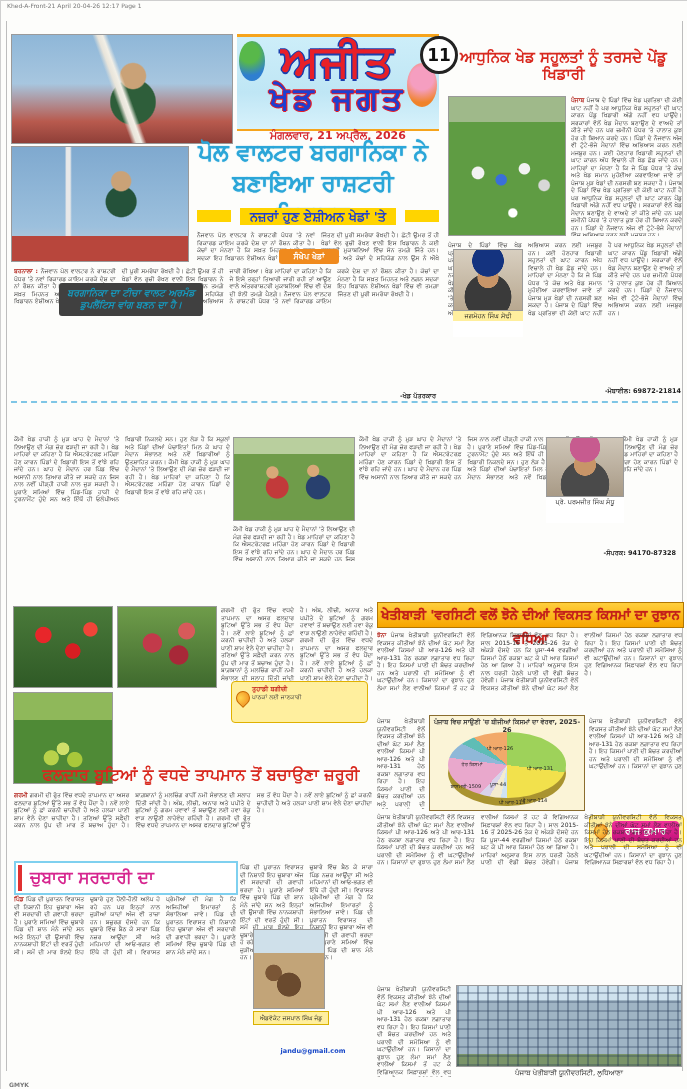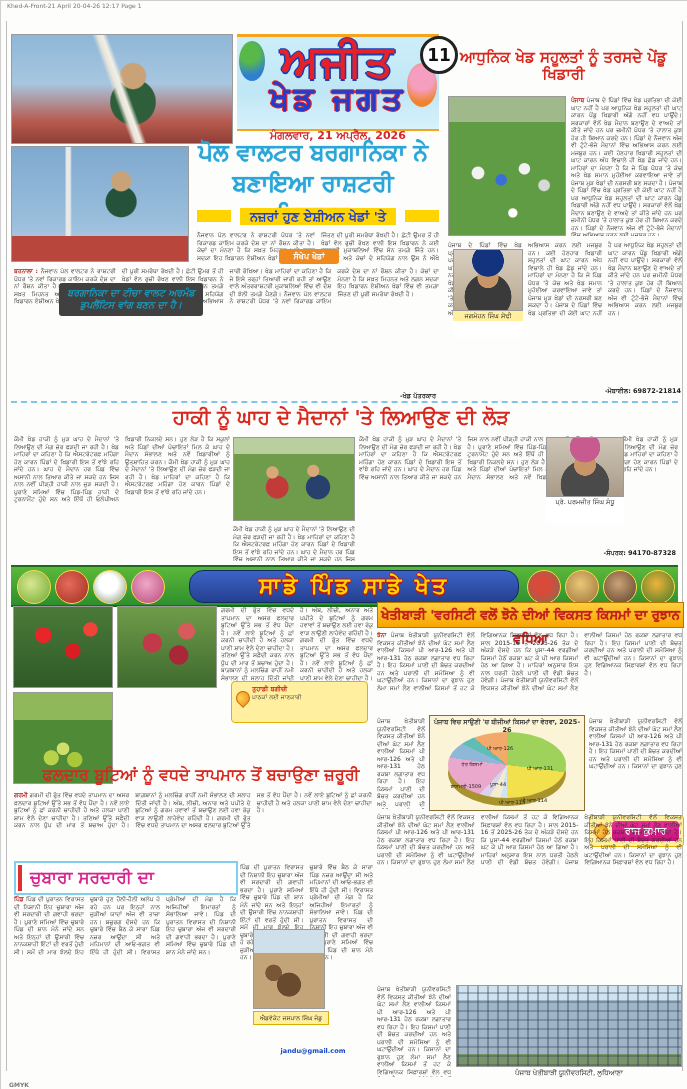--- a/index.html
+++ b/index.html
@@ -139,53 +139,39 @@
   </div>
   <div class="abs txt col2" style="left:196px;top:230px;width:242px;height:34px;">ਨੌਜਵਾਨ ਪੋਲ ਵਾਲਟਰ ਨੇ ਰਾਸ਼ਟਰੀ ਪੱਧਰ 'ਤੇ ਨਵਾਂ ਰਿਕਾਰਡ ਕਾਇਮ ਕਰਕੇ ਦੇਸ਼ ਦਾ ਨਾਂ ਰੌਸ਼ਨ ਕੀਤਾ ਹੈ। ਕੋਚਾਂ ਦਾ ਮੰਨਣਾ ਹੈ ਕਿ ਸਖ਼ਤ ਮਿਹਨਤ ਅਤੇ ਲਗਨ ਸਦਕਾ ਇਹ ਖਿਡਾਰਨ ਏਸ਼ੀਅਨ ਖੇਡਾਂ ਵਿੱਚ ਵੀ ਤਮਗ਼ਾ ਜਿੱਤਣ ਦੀ ਪੂਰੀ ਸਮਰੱਥਾ ਰੱਖਦੀ ਹੈ। ਛੋਟੀ ਉਮਰ ਤੋਂ ਹੀ ਖੇਡਾਂ ਵੱਲ ਰੁਚੀ ਰੱਖਣ ਵਾਲੀ ਇਸ ਖਿਡਾਰਨ ਨੇ ਕਈ ਰਾਸ਼ਟਰੀ ਮੁਕਾਬਲਿਆਂ ਵਿੱਚ ਸੋਨ ਤਮਗ਼ੇ ਜਿੱਤੇ ਹਨ। ਪਰਿਵਾਰ ਅਤੇ ਕੋਚਾਂ ਦੇ ਸਹਿਯੋਗ ਨਾਲ ਉਸ ਨੇ ਔਖੇ ਹਾਲਾਤ ਵਿੱਚ ਵੀ ਅਭਿਆਸ ਜਾਰੀ ਰੱਖਿਆ। ਖੇਡ ਮਾਹਿਰਾਂ ਦਾ ਕਹਿਣਾ ਹੈ ਕਿ ਜੇ ਇਸੇ ਤਰ੍ਹਾਂ ਤਿਆਰੀ ਜਾਰੀ ਰਹੀ ਤਾਂ ਆਉਣ ਵਾਲੇ ਅੰਤਰਰਾਸ਼ਟਰੀ ਮੁਕਾਬਲਿਆਂ ਵਿੱਚ ਵੀ ਦੇਸ਼ ਦੀ ਝੋਲੀ ਤਮਗ਼ੇ ਪੈਣਗੇ। ਨੌਜਵਾਨ ਪੋਲ ਵਾਲਟਰ ਨੇ ਰਾਸ਼ਟਰੀ ਪੱਧਰ 'ਤੇ ਨਵਾਂ ਰਿਕਾਰਡ ਕਾਇਮ ਕਰਕੇ ਦੇਸ਼ ਦਾ ਨਾਂ ਰੌਸ਼ਨ ਕੀਤਾ ਹੈ। ਕੋਚਾਂ ਦਾ ਮੰਨਣਾ ਹੈ ਕਿ ਸਖ਼ਤ ਮਿਹਨਤ ਅਤੇ ਲਗਨ ਸਦਕਾ ਇਹ ਖਿਡਾਰਨ ਏਸ਼ੀਅਨ ਖੇਡਾਂ ਵਿੱਚ ਵੀ ਤਮਗ਼ਾ ਜਿੱਤਣ ਦੀ ਪੂਰੀ ਸਮਰੱਥਾ ਰੱਖਦੀ ਹੈ।</div>
   <div class="abs tagbox" style="left:278px;top:248px;width:60px;height:15px;">ਸੰਖੇਪ ਖੇਡਾਂ</div>
   <div class="abs txt col4" style="left:13px;top:266px;width:425px;height:126px;">
     <span class="lead">ਬਰਨਾਲਾ : </span><span>ਨੌਜਵਾਨ ਪੋਲ ਵਾਲਟਰ ਨੇ ਰਾਸ਼ਟਰੀ ਪੱਧਰ 'ਤੇ ਨਵਾਂ ਰਿਕਾਰਡ ਕਾਇਮ ਕਰਕੇ ਦੇਸ਼ ਦਾ ਨਾਂ ਰੌਸ਼ਨ ਕੀਤਾ ਹੈ। ਕੋਚਾਂ ਦਾ ਮੰਨਣਾ ਹੈ ਕਿ ਸਖ਼ਤ ਮਿਹਨਤ ਅਤੇ ਲਗਨ ਸਦਕਾ ਇਹ ਖਿਡਾਰਨ ਏਸ਼ੀਅਨ ਖੇਡਾਂ ਵਿੱਚ ਵੀ ਤਮਗ਼ਾ ਜਿੱਤਣ ਦੀ ਪੂਰੀ ਸਮਰੱਥਾ ਰੱਖਦੀ ਹੈ। ਛੋਟੀ ਉਮਰ ਤੋਂ ਹੀ ਖੇਡਾਂ ਵੱਲ ਰੁਚੀ ਰੱਖਣ ਵਾਲੀ ਇਸ ਖਿਡਾਰਨ ਨੇ ਕਈ ਰਾਸ਼ਟਰੀ ਮੁਕਾਬਲਿਆਂ ਵਿੱਚ ਸੋਨ ਤਮਗ਼ੇ ਜਿੱਤੇ ਹਨ। ਪਰਿਵਾਰ ਅਤੇ ਕੋਚਾਂ ਦੇ ਸਹਿਯੋਗ ਨਾਲ ਉਸ ਨੇ ਔਖੇ ਹਾਲਾਤ ਵਿੱਚ ਵੀ ਅਭਿਆਸ ਜਾਰੀ ਰੱਖਿਆ। ਖੇਡ ਮਾਹਿਰਾਂ ਦਾ ਕਹਿਣਾ ਹੈ ਕਿ ਜੇ ਇਸੇ ਤਰ੍ਹਾਂ ਤਿਆਰੀ ਜਾਰੀ ਰਹੀ ਤਾਂ ਆਉਣ ਵਾਲੇ ਅੰਤਰਰਾਸ਼ਟਰੀ ਮੁਕਾਬਲਿਆਂ ਵਿੱਚ ਵੀ ਦੇਸ਼ ਦੀ ਝੋਲੀ ਤਮਗ਼ੇ ਪੈਣਗੇ। ਨੌਜਵਾਨ ਪੋਲ ਵਾਲਟਰ ਨੇ ਰਾਸ਼ਟਰੀ ਪੱਧਰ 'ਤੇ ਨਵਾਂ ਰਿਕਾਰਡ ਕਾਇਮ ਕਰਕੇ ਦੇਸ਼ ਦਾ ਨਾਂ ਰੌਸ਼ਨ ਕੀਤਾ ਹੈ। ਕੋਚਾਂ ਦਾ ਮੰਨਣਾ ਹੈ ਕਿ ਸਖ਼ਤ ਮਿਹਨਤ ਅਤੇ ਲਗਨ ਸਦਕਾ ਇਹ ਖਿਡਾਰਨ ਏਸ਼ੀਅਨ ਖੇਡਾਂ ਵਿੱਚ ਵੀ ਤਮਗ਼ਾ ਜਿੱਤਣ ਦੀ ਪੂਰੀ ਸਮਰੱਥਾ ਰੱਖਦੀ ਹੈ।</span>
   </div>
   <div class="abs pull" style="left:58px;top:282px;width:138px;">ਬਰਗਾਨਿਕਾ ਦਾ ਟੀਚਾ ਵਾਲਟ ਅਰਮੰਡ ਡੁਪਲੈਂਟਿਸ ਵਾਂਗ ਬਣਨ ਦਾ ਹੈ।</div>
   <div class="abs byline" style="left:330px;top:391px;width:105px;">-ਖੇਡ ਪੱਤਰਕਾਰ</div>
 
   <div class="abs dash" style="left:10px;top:400px;width:667px;"></div>
-  <div class="abs hl-red" style="left:95px;top:404px;width:490px;font-size:20px;">ਹਾਕੀ ਨੂੰ ਘਾਹ ਦੇ ਮੈਦਾਨਾਂ 'ਤੇ ਲਿਆਉਣ ਦੀ ਲੋੜ</div>
   <div class="abs txt col2" style="left:13px;top:434px;width:216px;height:126px;">ਕੌਮੀ ਖੇਡ ਹਾਕੀ ਨੂੰ ਮੁੜ ਘਾਹ ਦੇ ਮੈਦਾਨਾਂ 'ਤੇ ਲਿਆਉਣ ਦੀ ਮੰਗ ਜ਼ੋਰ ਫੜਦੀ ਜਾ ਰਹੀ ਹੈ। ਖੇਡ ਮਾਹਿਰਾਂ ਦਾ ਕਹਿਣਾ ਹੈ ਕਿ ਐਸਟਰੋਟਰਫ਼ ਮਹਿੰਗਾ ਹੋਣ ਕਾਰਨ ਪਿੰਡਾਂ ਦੇ ਖਿਡਾਰੀ ਇਸ ਤੋਂ ਵਾਂਝੇ ਰਹਿ ਜਾਂਦੇ ਹਨ। ਘਾਹ ਦੇ ਮੈਦਾਨ ਹਰ ਪਿੰਡ ਵਿੱਚ ਅਸਾਨੀ ਨਾਲ ਤਿਆਰ ਕੀਤੇ ਜਾ ਸਕਦੇ ਹਨ ਜਿਸ ਨਾਲ ਨਵੀਂ ਪੀੜ੍ਹੀ ਹਾਕੀ ਨਾਲ ਜੁੜ ਸਕਦੀ ਹੈ। ਪੁਰਾਣੇ ਸਮਿਆਂ ਵਿੱਚ ਪਿੰਡ-ਪਿੰਡ ਹਾਕੀ ਦੇ ਟੂਰਨਾਮੈਂਟ ਹੁੰਦੇ ਸਨ ਅਤੇ ਇੱਥੋਂ ਹੀ ਓਲੰਪੀਅਨ ਖਿਡਾਰੀ ਨਿਕਲਦੇ ਸਨ। ਹੁਣ ਲੋੜ ਹੈ ਕਿ ਸਕੂਲਾਂ ਅਤੇ ਪਿੰਡਾਂ ਦੀਆਂ ਪੰਚਾਇਤਾਂ ਮਿਲ ਕੇ ਘਾਹ ਦੇ ਮੈਦਾਨ ਸੰਭਾਲਣ ਅਤੇ ਨਵੇਂ ਖਿਡਾਰੀਆਂ ਨੂੰ ਉਤਸ਼ਾਹਿਤ ਕਰਨ। ਕੌਮੀ ਖੇਡ ਹਾਕੀ ਨੂੰ ਮੁੜ ਘਾਹ ਦੇ ਮੈਦਾਨਾਂ 'ਤੇ ਲਿਆਉਣ ਦੀ ਮੰਗ ਜ਼ੋਰ ਫੜਦੀ ਜਾ ਰਹੀ ਹੈ। ਖੇਡ ਮਾਹਿਰਾਂ ਦਾ ਕਹਿਣਾ ਹੈ ਕਿ ਐਸਟਰੋਟਰਫ਼ ਮਹਿੰਗਾ ਹੋਣ ਕਾਰਨ ਪਿੰਡਾਂ ਦੇ ਖਿਡਾਰੀ ਇਸ ਤੋਂ ਵਾਂਝੇ ਰਹਿ ਜਾਂਦੇ ਹਨ।</div>
   <div class="abs photo" style="left:232px;top:436px;width:122px;height:84px;background:
        radial-gradient(circle at 32% 42%,#d8a878 6%,transparent 7%),
        radial-gradient(circle at 36% 60%,#c23a3a 12%,transparent 13%),
        radial-gradient(circle at 66% 40%,#d8a878 6%,transparent 7%),
        radial-gradient(circle at 70% 60%,#28406e 12%,transparent 13%),
        linear-gradient(180deg,#b9cf9e 0 20%,#6f9c4a 20% 100%);"></div>
   <div class="abs txt" style="left:232px;top:524px;width:122px;height:36px;">ਕੌਮੀ ਖੇਡ ਹਾਕੀ ਨੂੰ ਮੁੜ ਘਾਹ ਦੇ ਮੈਦਾਨਾਂ 'ਤੇ ਲਿਆਉਣ ਦੀ ਮੰਗ ਜ਼ੋਰ ਫੜਦੀ ਜਾ ਰਹੀ ਹੈ। ਖੇਡ ਮਾਹਿਰਾਂ ਦਾ ਕਹਿਣਾ ਹੈ ਕਿ ਐਸਟਰੋਟਰਫ਼ ਮਹਿੰਗਾ ਹੋਣ ਕਾਰਨ ਪਿੰਡਾਂ ਦੇ ਖਿਡਾਰੀ ਇਸ ਤੋਂ ਵਾਂਝੇ ਰਹਿ ਜਾਂਦੇ ਹਨ। ਘਾਹ ਦੇ ਮੈਦਾਨ ਹਰ ਪਿੰਡ ਵਿੱਚ ਅਸਾਨੀ ਨਾਲ ਤਿਆਰ ਕੀਤੇ ਜਾ ਸਕਦੇ ਹਨ ਜਿਸ ਨਾਲ ਨਵੀਂ ਪੀੜ੍ਹੀ ਹਾਕੀ ਨਾਲ ਜੁੜ ਸਕਦੀ ਹੈ। ਪੁਰਾਣੇ ਸਮਿਆਂ ਵਿੱਚ ਪਿੰਡ-ਪਿੰਡ ਹਾਕੀ ਦੇ ਟੂਰਨਾਮੈਂਟ ਹੁੰਦੇ ਸਨ ਅਤੇ ਇੱਥੋਂ ਹੀ ਓਲੰਪੀਅਨ ਖਿਡਾਰੀ ਨਿਕਲਦੇ ਸਨ। ਹੁਣ ਲੋੜ ਹੈ ਕਿ ਸਕੂਲਾਂ ਅਤੇ ਪਿੰਡਾਂ ਦੀਆਂ ਪੰਚਾਇਤਾਂ ਮਿਲ ਕੇ ਘਾਹ ਦੇ ਮੈਦਾਨ ਸੰਭਾਲਣ ਅਤੇ ਨਵੇਂ ਖਿਡਾਰੀਆਂ ਨੂੰ ਉਤਸ਼ਾਹਿਤ ਕਰਨ। ਕੌਮੀ ਖੇਡ ਹਾਕੀ ਨੂੰ ਮੁੜ ਘਾਹ ਦੇ ਮੈਦਾਨਾਂ 'ਤੇ ਲਿਆਉਣ ਦੀ ਮੰਗ ਜ਼ੋਰ ਫੜਦੀ ਜਾ ਰਹੀ ਹੈ। ਖੇਡ ਮਾਹਿਰਾਂ ਦਾ ਕਹਿਣਾ ਹੈ ਕਿ ਐਸਟਰੋਟਰਫ਼ ਮਹਿੰਗਾ ਹੋਣ ਕਾਰਨ ਪਿੰਡਾਂ ਦੇ ਖਿਡਾਰੀ ਇਸ ਤੋਂ ਵਾਂਝੇ ਰਹਿ ਜਾਂਦੇ ਹਨ।</div>
   <div class="abs txt col3" style="left:358px;top:434px;width:319px;height:126px;">ਕੌਮੀ ਖੇਡ ਹਾਕੀ ਨੂੰ ਮੁੜ ਘਾਹ ਦੇ ਮੈਦਾਨਾਂ 'ਤੇ ਲਿਆਉਣ ਦੀ ਮੰਗ ਜ਼ੋਰ ਫੜਦੀ ਜਾ ਰਹੀ ਹੈ। ਖੇਡ ਮਾਹਿਰਾਂ ਦਾ ਕਹਿਣਾ ਹੈ ਕਿ ਐਸਟਰੋਟਰਫ਼ ਮਹਿੰਗਾ ਹੋਣ ਕਾਰਨ ਪਿੰਡਾਂ ਦੇ ਖਿਡਾਰੀ ਇਸ ਤੋਂ ਵਾਂਝੇ ਰਹਿ ਜਾਂਦੇ ਹਨ। ਘਾਹ ਦੇ ਮੈਦਾਨ ਹਰ ਪਿੰਡ ਵਿੱਚ ਅਸਾਨੀ ਨਾਲ ਤਿਆਰ ਕੀਤੇ ਜਾ ਸਕਦੇ ਹਨ ਜਿਸ ਨਾਲ ਨਵੀਂ ਪੀੜ੍ਹੀ ਹਾਕੀ ਨਾਲ ਜੁੜ ਸਕਦੀ ਹੈ। ਪੁਰਾਣੇ ਸਮਿਆਂ ਵਿੱਚ ਪਿੰਡ-ਪਿੰਡ ਹਾਕੀ ਦੇ ਟੂਰਨਾਮੈਂਟ ਹੁੰਦੇ ਸਨ ਅਤੇ ਇੱਥੋਂ ਹੀ ਓਲੰਪੀਅਨ ਖਿਡਾਰੀ ਨਿਕਲਦੇ ਸਨ। ਹੁਣ ਲੋੜ ਹੈ ਕਿ ਸਕੂਲਾਂ ਅਤੇ ਪਿੰਡਾਂ ਦੀਆਂ ਪੰਚਾਇਤਾਂ ਮਿਲ ਕੇ ਘਾਹ ਦੇ ਮੈਦਾਨ ਸੰਭਾਲਣ ਅਤੇ ਨਵੇਂ ਖਿਡਾਰੀਆਂ ਨੂੰ ਉਤਸ਼ਾਹਿਤ ਕਰਨ। ਕੌਮੀ ਖੇਡ ਹਾਕੀ ਨੂੰ ਮੁੜ ਘਾਹ ਦੇ ਮੈਦਾਨਾਂ 'ਤੇ ਲਿਆਉਣ ਦੀ ਮੰਗ ਜ਼ੋਰ ਫੜਦੀ ਜਾ ਰਹੀ ਹੈ। ਖੇਡ ਮਾਹਿਰਾਂ ਦਾ ਕਹਿਣਾ ਹੈ ਕਿ ਐਸਟਰੋਟਰਫ਼ ਮਹਿੰਗਾ ਹੋਣ ਕਾਰਨ ਪਿੰਡਾਂ ਦੇ ਖਿਡਾਰੀ ਇਸ ਤੋਂ ਵਾਂਝੇ ਰਹਿ ਜਾਂਦੇ ਹਨ।</div>
   <div class="abs" style="left:545px;top:436px;width:78px;height:86px;background:#fff;">
     <div class="photo" style="width:78px;height:60px;background:
          radial-gradient(circle at 50% 16%,#c75b8f 24%,transparent 25%),
          radial-gradient(circle at 50% 46%,#c89568 22%,transparent 23%),
          radial-gradient(circle at 50% 80%,#4a4a4a 40%,transparent 41%),
          linear-gradient(180deg,#cfc6b8,#a89a86);"></div>
     <div class="caption" style="line-height:1.25;padding:1px 0;background:#fff;">ਪ੍ਰੋ. ਪਰਮਜੀਤ ਸਿੰਘ ਸੰਧੂ</div>
   </div>
   <div class="abs byline" style="left:560px;top:548px;width:115px;">-ਸੰਪਰਕ: 94170-87328</div>
 
-  <div class="abs farmband" style="left:10px;top:564px;width:667px;height:38px;">
-    <div class="abs circ" style="left:6px;top:3px;width:32px;height:32px;background:radial-gradient(circle at 40% 40%,#d8e890,#6fa832);"></div>
-    <div class="abs circ" style="left:44px;top:3px;width:32px;height:32px;background:radial-gradient(circle at 40% 40%,#e86a5a,#9c2f22);"></div>
-    <div class="abs circ" style="left:82px;top:3px;width:32px;height:32px;background:radial-gradient(circle at 45% 40%,#ffffff 35%,#7a8f6a);"></div>
-    <div class="abs circ" style="left:120px;top:3px;width:32px;height:32px;background:radial-gradient(circle at 45% 40%,#f0a8c8,#b84a7a);"></div>
-    <div class="abs ribbon" style="left:178px;top:3px;width:328px;height:31px;">
-      <span>ਸਾਡੇ ਪਿੰਡ ਸਾਡੇ ਖੇਤ</span>
-    </div>
-    <div class="abs circ" style="left:516px;top:3px;width:32px;height:32px;background:radial-gradient(circle at 45% 45%,#d84a3a 35%,#6a7a5a);"></div>
-    <div class="abs circ" style="left:554px;top:3px;width:32px;height:32px;background:radial-gradient(circle at 45% 40%,#e8c878,#9c6f3a);"></div>
-    <div class="abs circ" style="left:592px;top:3px;width:32px;height:32px;background:radial-gradient(circle at 45% 40%,#caa277,#5a3f28);"></div>
-    <div class="abs circ" style="left:630px;top:3px;width:32px;height:32px;background:radial-gradient(circle at 45% 40%,#f0b23a,#3f7a28);"></div>
-  </div>
 
   <div class="abs hl-paddy" style="left:376px;top:601px;width:305px;height:24px;">ਖੇਤੀਬਾੜੀ 'ਵਰਸਿਟੀ ਵਲੋਂ ਝੋਨੇ ਦੀਆਂ ਵਿਕਸਤ ਕਿਸਮਾਂ ਦਾ ਰੁਝਾਨ ਵਧਿਆ</div>
 
   <div class="abs photo" style="left:12px;top:605px;width:100px;height:82px;background:
        radial-gradient(circle at 30% 35%,#e8262a 9%,transparent 10%),
        radial-gradient(circle at 60% 55%,#d81e22 10%,transparent 11%),
        radial-gradient(circle at 78% 28%,#f04438 7%,transparent 8%),
        linear-gradient(180deg,#4a7a3a,#2f5a26);"></div>
   <div class="abs photo" style="left:116px;top:605px;width:100px;height:82px;background:
        radial-gradient(circle at 35% 45%,#c23a4a 12%,transparent 13%),

